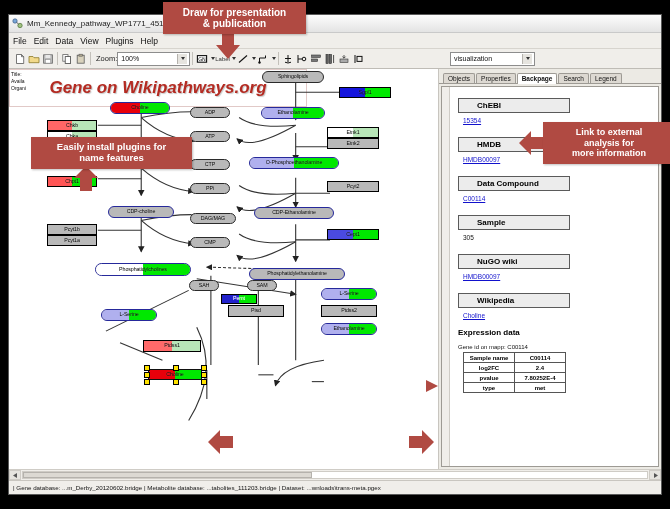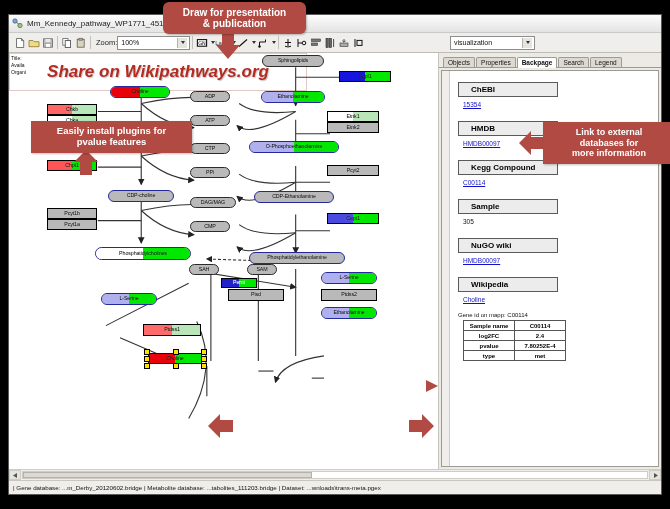--- a/index.html
+++ b/index.html
@@ -63,21 +63,21 @@
   .tabs{display:flex;align-items:flex-end;height:14px;padding-left:4px;gap:1px;
         border-bottom:1px solid #9d9a94;background:#eceae4;}
   .tab{font-size:6.5px;padding:1.5px 4px 1px;border:1px solid #9d9a94;border-bottom:none;
        background:#ddd9d2;color:#111;border-radius:2px 2px 0 0;}
   .tab.active{background:#fff;position:relative;top:1px;padding-bottom:2px;font-weight:bold;}
   .panel{flex:1;background:#fff;border:1px solid #9d9a94;margin:2px;overflow:hidden;position:relative;
          display:flex;}
   .panel-scroll{width:7px;background:#f0eeea;border-right:1px solid #cfccc6;flex:0 0 7px;}
   .panel-inner{flex:1;padding:7px 8px;position:relative;}
   .dbhead{display:inline-block;border:1px solid #5a5a5a;background:#ececec;font-weight:bold;
-          font-size:8px;padding:2px 12px;color:#000;min-width:74px;}
+          font-size:8px;padding:2px 18px;color:#000;min-width:74px;}
   .dblink{font-size:6.5px;color:#1111cc;text-decoration:underline;margin:4px 0 9px 5px;display:block;}
   .dbplain{font-size:6.5px;color:#111;margin:4px 0 9px 5px;display:block;}
   .exprhead{font-weight:bold;font-size:8px;color:#000;margin:2px 0 7px 0;}
   .geneid{font-size:6px;color:#111;margin-bottom:2px;}
   table.expr{border-collapse:collapse;margin-left:5px;}
   table.expr td{border:1px solid #555;font-size:6px;padding:1.5px 3px;text-align:center;
                 font-weight:bold;color:#000;min-width:44px;}
 
   
   .hscroll{height:10px;flex:0 0 10px;background:#f0eeea;border-top:1px solid #cfccc6;display:flex;}
@@ -86,21 +86,21 @@
   .hsbtn{width:10px;display:flex;align-items:center;justify-content:center;background:#e6e4df;border:1px solid #cfccc6;}
   .status{height:13px;flex:0 0 13px;background:#f0eeea;border-top:1px solid #c9c6c0;
           display:flex;align-items:center;padding-left:4px;}
   .status span{font-size:6.2px;color:#111;white-space:nowrap;}
 
   
   .callout{position:absolute;background:#b04a42;color:#fff;font-weight:bold;text-align:center;
            z-index:60;display:flex;align-items:center;justify-content:center;
            box-shadow:1px 1px 2px rgba(0,0,0,.25);line-height:1.15;}
   .arrow{position:absolute;z-index:59;}
-  #c-draw{left:163px;top:2px;width:135px;height:32px;font-size:10px;padding:0 4px;border-radius:6px;}
+  #c-draw{left:163px;top:2px;width:135px;height:32px;font-size:10px;padding:0 4px;}
   #c-plugin{left:22px;top:68px;width:153px;height:32px;font-size:9.5px;padding:0 4px;}
   #c-link{left:543px;top:122px;width:122px;height:42px;font-size:9px;padding:0 5px;}
   #c-viz{left:222px;top:355px;width:186px;height:37px;font-size:9px;padding:0 5px;}
   #c-share{left:20px;top:418px;width:296px;height:36px;background:#fff;border:1px solid #e1c9c7;
            color:#b42b22;font-size:17px;font-style:italic;font-weight:bold;z-index:60;
            display:flex;align-items:center;justify-content:center;
            text-shadow:1px 1px 1px rgba(160,160,160,.6);box-shadow:none;}
 </style>
 </head>
 <body>
@@ -111,20 +111,28 @@
     <span class="tb-icon">
       <svg width="11" height="11" viewBox="0 0 11 11">
         <circle cx="3" cy="3" r="2.2" fill="#7aa7d8" stroke="#2a4d78" stroke-width=".6"></circle>
         <circle cx="8" cy="7.5" r="2.2" fill="#9fc27f" stroke="#3d6127" stroke-width=".6"></circle>
         <path d="M4.5 4.2 L6.6 6.2" stroke="#444" stroke-width=".8" fill="none"></path>
       </svg>
     </span>
     <span class="tb-title">Mm_Kennedy_pathway_WP1771_45176.gpml</span>
   </div>
 
+  <div class="menubar">
+    <span>File</span>
+    <span>Edit</span>
+    <span>Data</span>
+    <span>View</span>
+    <span>Plugins</span>
+    <span>Help</span>
+  </div>
 
   <div class="toolbar">
     <span class="ticon">
       <svg width="12" height="12" viewBox="0 0 12 12">
           <path d="M2.5 1.5h5l2.2 2.2v6.8h-7.2z" fill="#fff" stroke="#555" stroke-width=".8"></path>
           <path d="M7.5 1.5v2.2h2.2" fill="none" stroke="#555" stroke-width=".8"></path>
         </svg>
     </span>
     <span class="ticon">
       <svg width="12" height="12" viewBox="0 0 12 12">
@@ -465,36 +473,36 @@
           <i class="handle" style="left:1px;top:14px"></i>
           <i class="handle" style="left:30px;top:14px"></i>
           <i class="handle" style="left:58px;top:14px"></i>
         </div>
 
       </div>
 
       <div class="callout" id="c-plugin">
         <div>
           <div>Easily install plugins for</div>
-          <div>pvalue features</div>
+          <div>name features</div>
         </div>
       </div>
       <svg class="arrow" style="left:64px;top:96px;width:26px;height:26px" viewBox="0 0 26 26">
         <path d="M13 1 L25 13 L19 13 L19 26 L7 26 L7 13 L1 13 Z" fill="#b04a42"></path>
       </svg>
 
       <svg class="arrow" style="left:198px;top:360px;width:26px;height:26px" viewBox="0 0 26 26">
         <path d="M1 13 L13 1 L13 7 L26 7 L26 19 L13 19 L13 25 Z" fill="#b04a42"></path>
       </svg>
       <svg class="arrow" style="left:400px;top:360px;width:26px;height:26px" viewBox="0 0 26 26">
         <path d="M25 13 L13 1 L13 7 L0 7 L0 19 L13 19 L13 25 Z" fill="#b04a42"></path>
       </svg>
 
       <div id="c-share">
-        <span>Share on Wikipathways.org</span>
+        <span>Gene on Wikipathways.org</span>
       </div>
     </div>
 
     <div class="side">
       <div class="tabs">
         <div class="tab">Objects</div>
         <div class="tab">Properties</div>
         <div class="tab active">Backpage</div>
         <div class="tab">Search</div>
         <div class="tab">Legend</div>
@@ -503,32 +511,33 @@
       <div class="panel">
         <div class="panel-scroll"></div>
         <div class="panel-inner">
 
           <div class="dbhead">ChEBI</div>
           <a class="dblink" href="#">15354</a>
 
           <div class="dbhead">HMDB</div>
           <a class="dblink" href="#">HMDB00097</a>
 
-          <div class="dbhead">Kegg Compound</div>
+          <div class="dbhead">Data Compound</div>
           <a class="dblink" href="#">C00114</a>
 
           <div class="dbhead">Sample</div>
           <span class="dbplain">305</span>
 
           <div class="dbhead">NuGO wiki</div>
           <a class="dblink" href="#">HMDB00097</a>
 
           <div class="dbhead">Wikipedia</div>
           <a class="dblink" href="#">Choline</a>
 
+          <div class="exprhead">Expression data</div>
           <div class="geneid">Gene id on mapp: C00114</div>
           <table class="expr">
             <tbody>
                 <tr>
               <td>Sample name</td>
               <td>C00114</td>
             </tr>
             <tr>
               <td>log2FC</td>
               <td>2.4</td>
@@ -576,21 +585,21 @@
     <div>&amp; publication</div>
   </div>
 </div>
 <svg class="arrow" style="left:214px;top:32px;width:28px;height:28px;position:absolute" viewBox="0 0 28 28">
   <path d="M14 27 L26 13 L20 13 L20 0 L8 0 L8 13 L2 13 Z" fill="#b04a42"></path>
 </svg>
 
 <div class="callout" id="c-link">
   <div>
     <div>Link  to external</div>
-    <div>databases  for</div>
+    <div>analysis  for</div>
     <div>more information</div>
   </div>
 </div>
 <svg class="arrow" style="left:518px;top:130px;width:28px;height:26px;position:absolute" viewBox="0 0 28 26">
   <path d="M1 13 L13 1 L13 7 L28 7 L28 19 L13 19 L13 25 Z" fill="#b04a42"></path>
 </svg>
 <svg class="arrow" style="left:426px;top:378px;width:12px;height:16px;position:absolute" viewBox="0 0 12 16">
   <path d="M0 2 L12 8 L0 14 Z" fill="#b04a42"></path>
 </svg>
 

